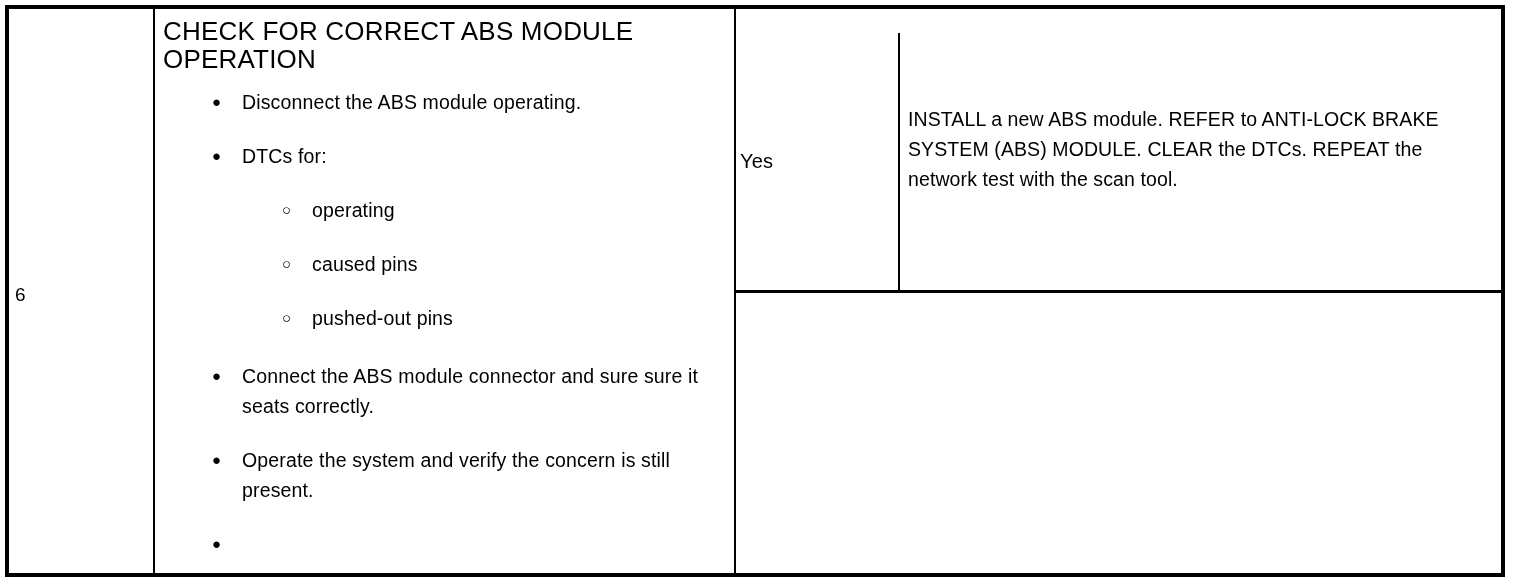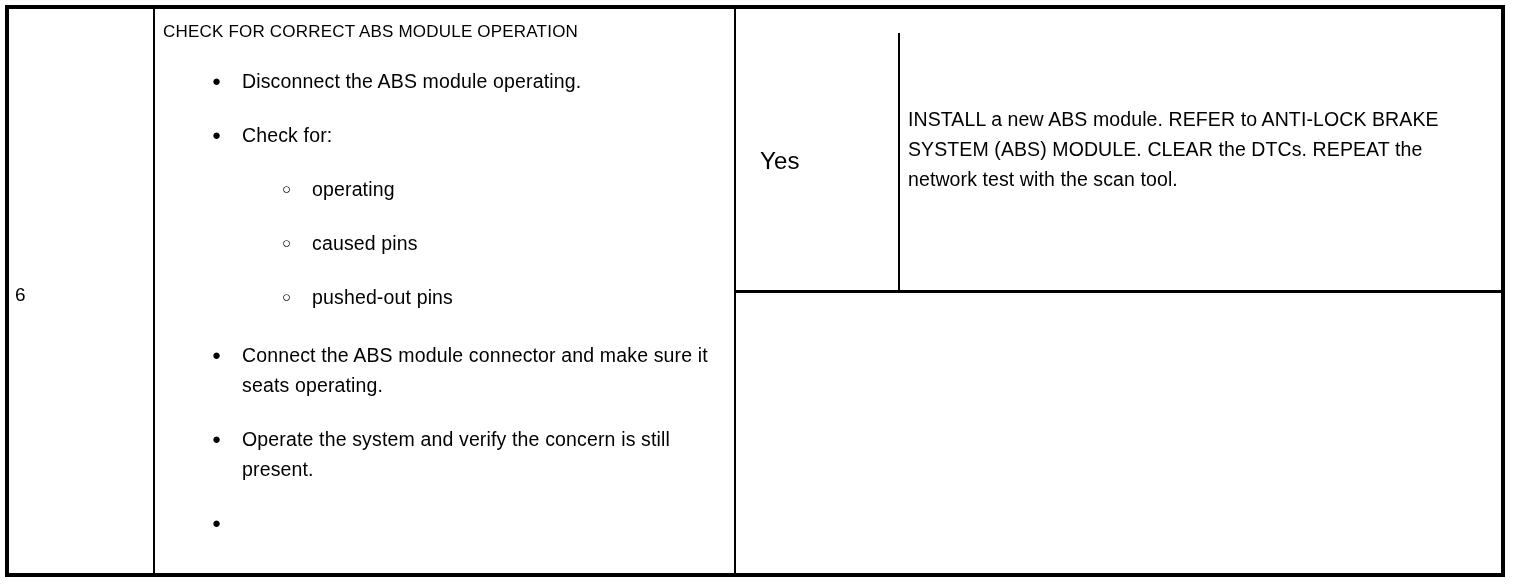--- a/index.html
+++ b/index.html
@@ -58,24 +58,24 @@
   .col-procedure {
     box-sizing: border-box;
     width: 581px;
     flex: 0 0 581px;
     border-right: 2px solid #000;
     padding: 9px 6px 0 8px;
     position: relative;
     overflow: hidden;
   }
   .proc-title {
-    font-size: 17px;
+    font-size: 26px;
     line-height: 27.5px;
     letter-spacing: 0.2px;
-    margin: 0 0 20px 0;
+    margin: 0 0 14px 0;
     font-weight: normal;
   }
   .bullet-list {
     list-style: none;
     margin: 0;
     padding: 0;
   }
   .bullet-l1 {
     position: relative;
     padding-left: 79px;
@@ -135,22 +135,22 @@
   .result-row.row-yes {
     border-bottom: 3px solid #000;
   }
   .col-answer {
     box-sizing: border-box;
     width: 164px;
     flex: 0 0 164px;
     border-right: 2px solid #000;
     display: flex;
     align-items: center;
-    padding-left: 24px;
-    font-size: 24px;
+    padding-left: 4px;
+    font-size: 20px;
     line-height: 24px;
     letter-spacing: 0.15px;
     margin-top: 24px;
   }
   .col-action {
     box-sizing: border-box;
     flex: 1 1 auto;
     display: flex;
     align-items: center;
     padding: 0 8px 0 8px;
@@ -180,42 +180,42 @@
 
       <ul class="bullet-list">
 
         <li class="bullet-l1">
           <span class="mark">●</span>
           <span>Disconnect the ABS module operating.</span>
         </li>
 
         <li class="bullet-l1">
           <span class="mark">●</span>
-          <span>Check for:</span>
+          <span>DTCs for:</span>
         </li>
 
         <ul class="sub-list">
           <li class="bullet-l2">
             <span class="mark">○</span>
             <span>operating</span>
           </li>
           <li class="bullet-l2">
             <span class="mark">○</span>
             <span>caused pins</span>
           </li>
           <li class="bullet-l2">
             <span class="mark">○</span>
             <span>pushed-out pins</span>
           </li>
         </ul>
         <div class="spacer-after-subs"></div>
 
         <li class="bullet-l1">
           <span class="mark">●</span>
-          <span>Connect the ABS module connector and make sure it seats operating.</span>
+          <span>Connect the ABS module connector and sure sure it seats correctly.</span>
         </li>
 
         <li class="bullet-l1">
           <span class="mark">●</span>
           <span>Operate the system and verify the concern is still present.</span>
         </li>
 
         <li class="bullet-l1 bold">
           <span class="mark">●</span>
         </li>

